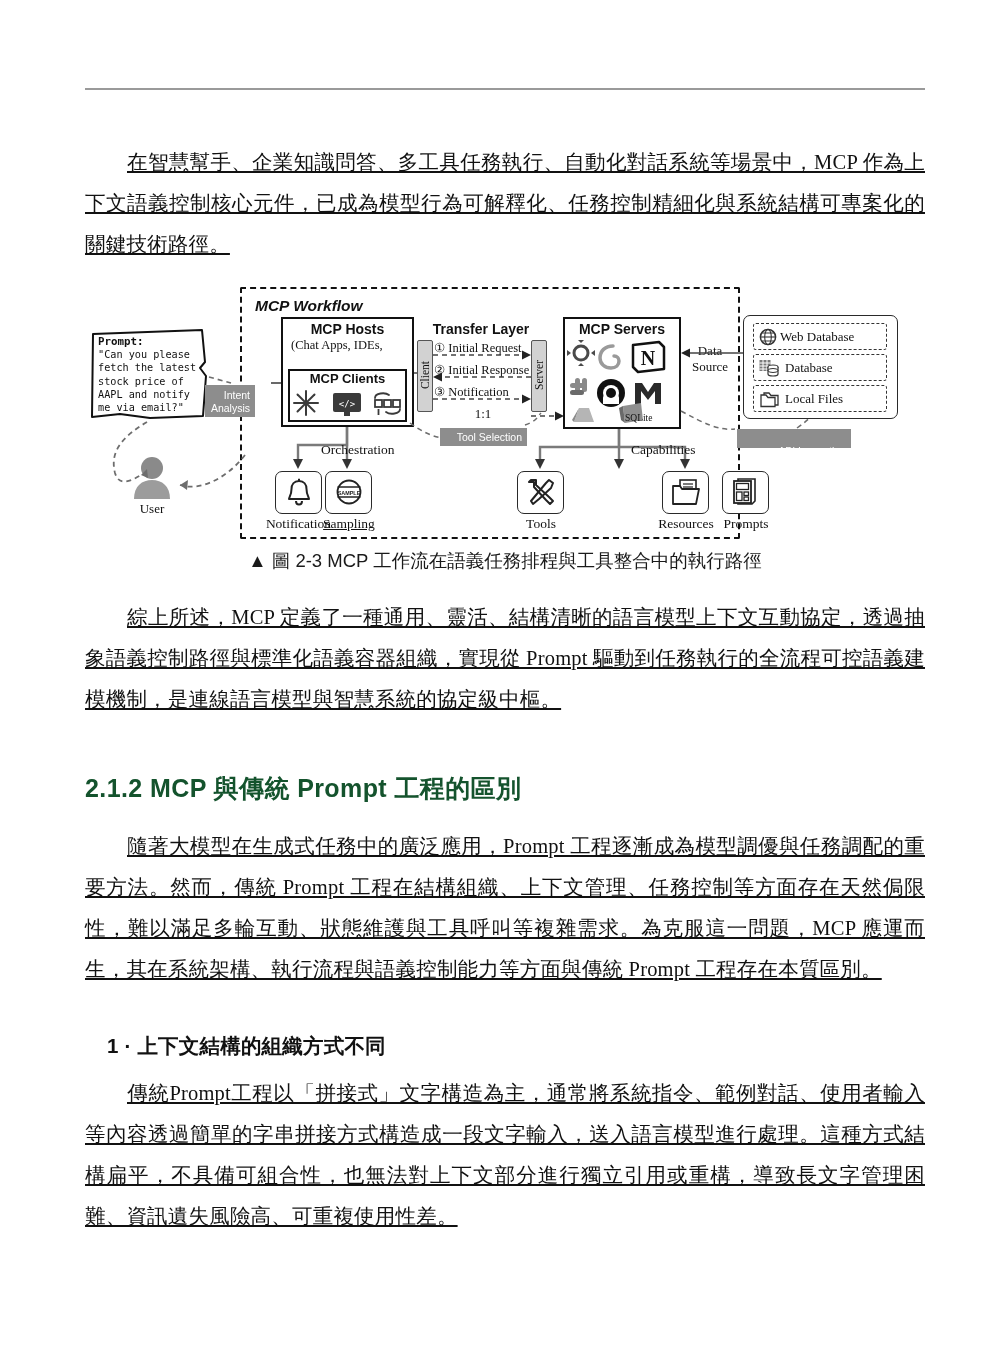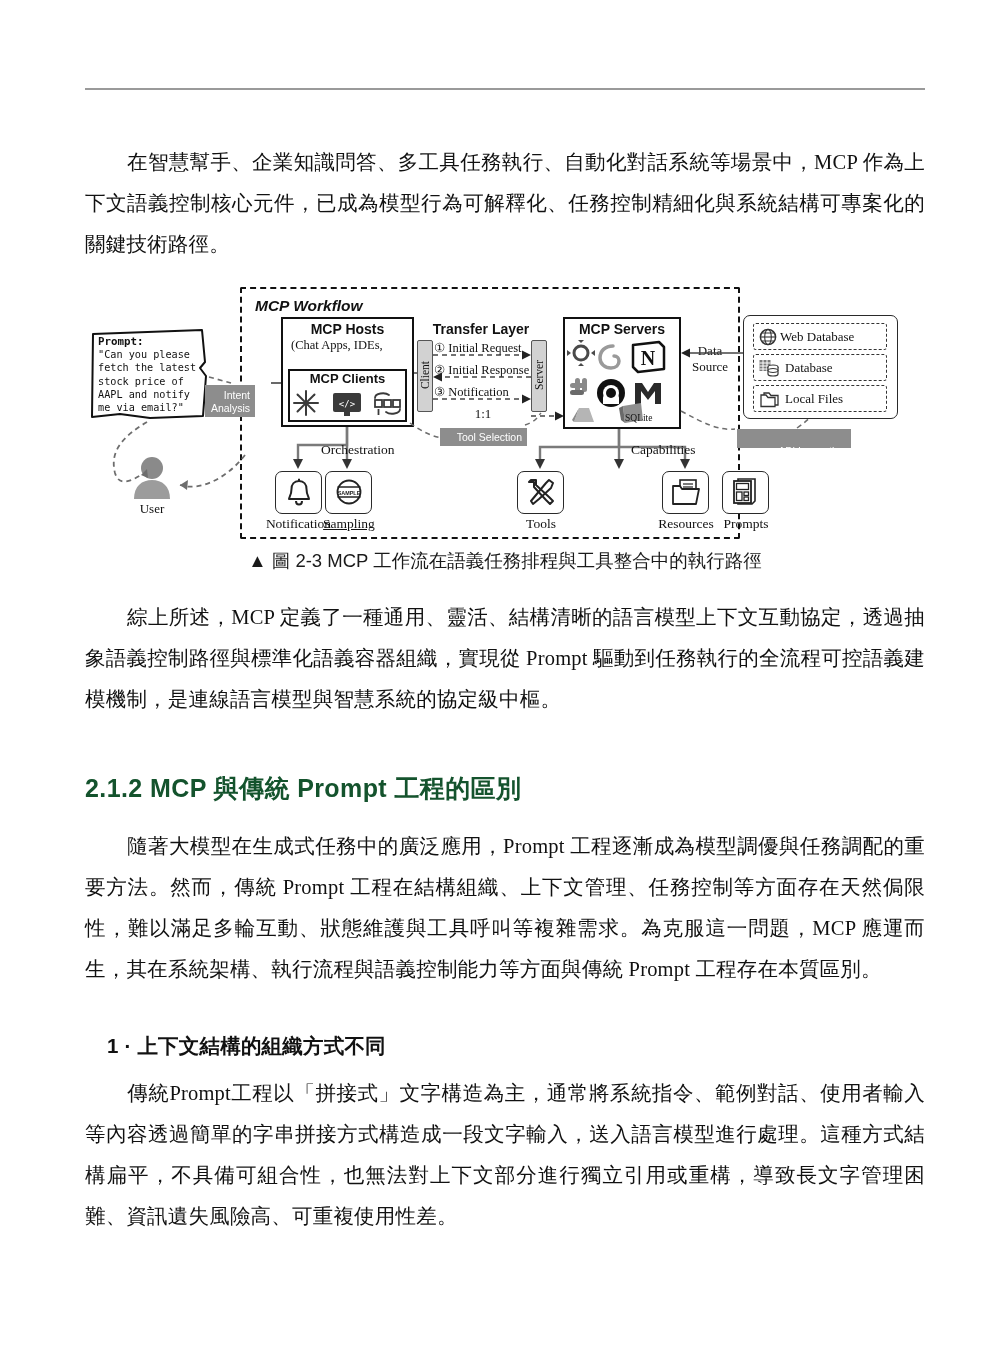--- a/index.html
+++ b/index.html
@@ -71,20 +71,21 @@
   
   .para {
     position: absolute;
     left: 85px;
     width: 840px;
     font-size: 20.5px;
     line-height: 41px;
     text-align: justify;
     text-justify: inter-ideograph;
     letter-spacing: .2px;
+    text-decoration: underline;
   }
   .para .ind { display: inline-block; width: 42px; }
 
   .h2 {
     position: absolute;
     left: 85px;
     width: 840px;
     font-family: "Liberation Sans", sans-serif;
     font-weight: bold;
     font-size: 25px;

